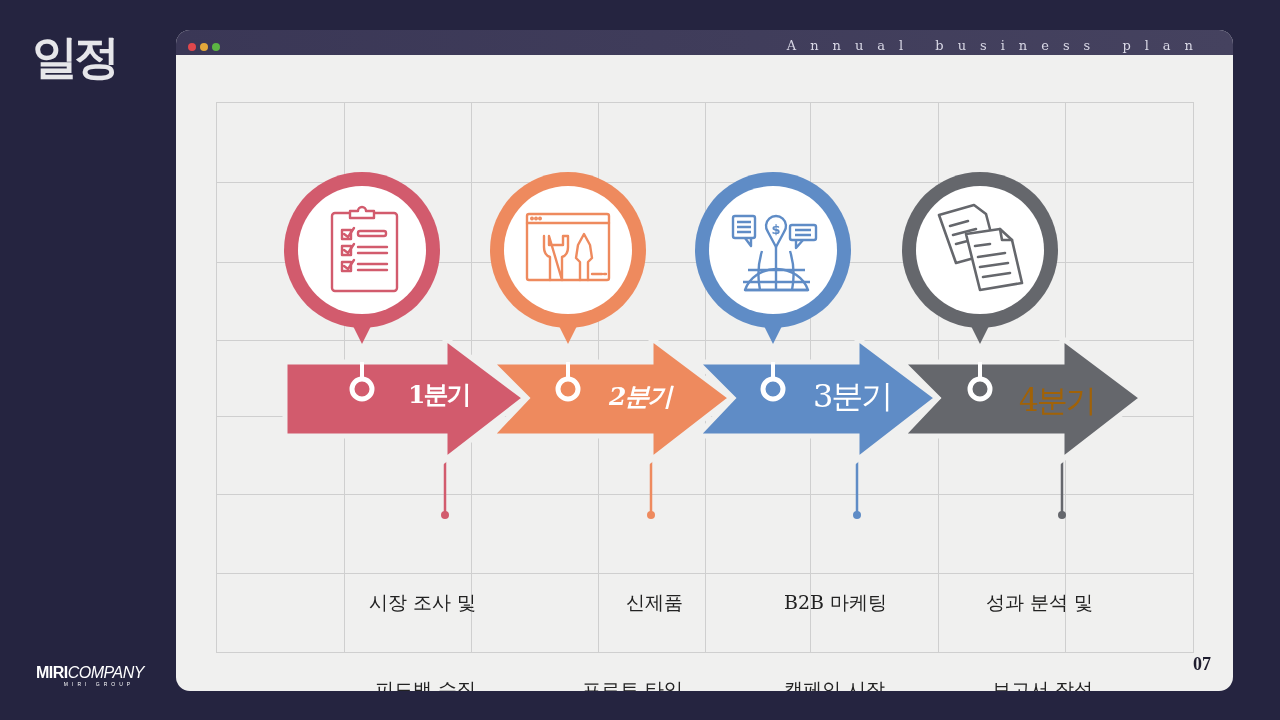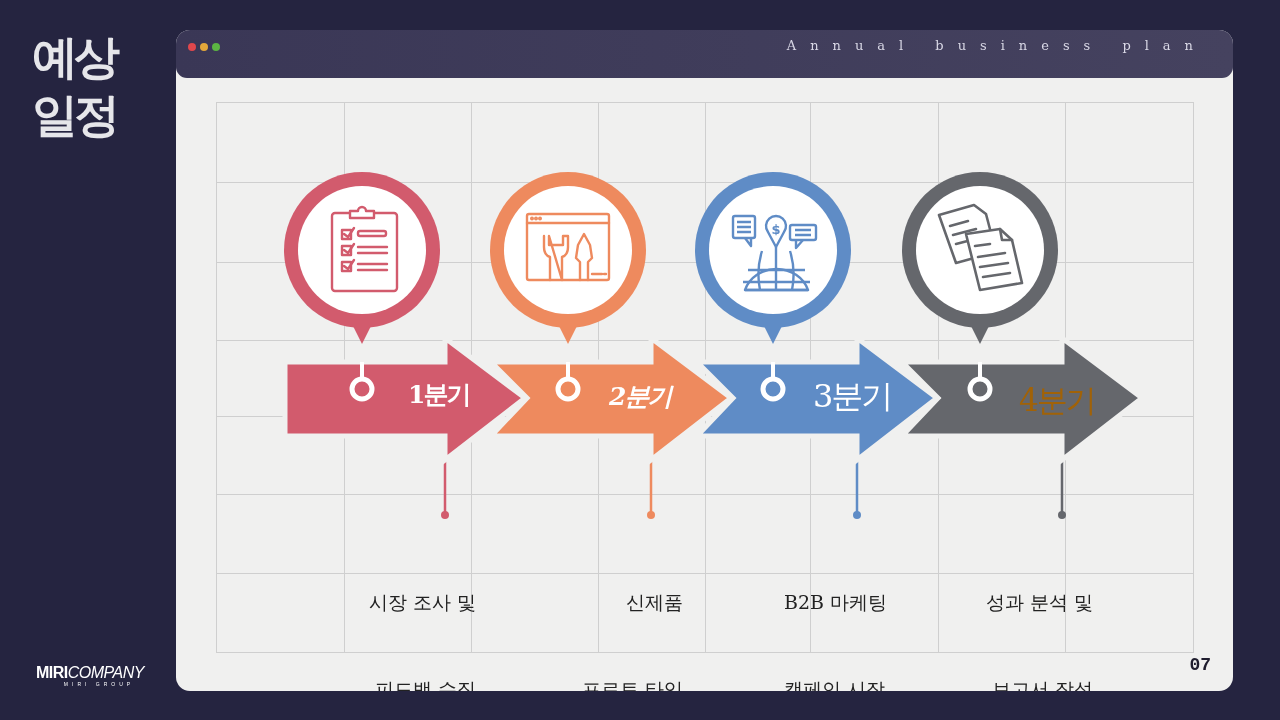--- a/index.html
+++ b/index.html
@@ -17,47 +17,45 @@
     .logo { position:absolute; left:36px; top:664px; color:#fff; }
     .logo .main { font-family:"Liberation Sans", sans-serif; font-size:16px; font-style:italic; letter-spacing:-0.5px; }
     .logo .main b { font-style:normal; font-weight:bold;text-align:right; }
     .logo .sub { font-family:"Liberation Sans", sans-serif; font-size:5px; letter-spacing:4px; text-align:center; margin-top:-1px; padding-left:18px; }
 
     .window {
       position:absolute; left:176px; top:30px; width:1057px; height:661px;
       border-radius:14px; overflow:hidden; background:#f0f0ef;
     }
     .titlebar {
-      position:absolute; left:0; top:0; width:100%; height:48px;
+      position:absolute; left:0; top:0; width:100%; height:25px;
       background:linear-gradient(90deg,#3a3756,#45425f);
-      border-radius:11px;
     }
     .dot { position:absolute; top:13px; width:8px; height:8px; border-radius:50%; }
     .titlebar-text {
       position:absolute; right:26px; top:8px;
       color:#d9d8e6; font-family:"DejaVu Serif", serif; font-size:13px; letter-spacing:14px;
       white-space:pre;
     }
     .page-num {
       position:absolute; right:22px; bottom:16px;
-      font-family:Liberation Mono, monospace; font-weight:bold; font-size:18px; color:#1f1d2e;
+      font-family:Liberation Serif, serif; font-weight:bold; font-size:18px; color:#1f1d2e;
     }
     .grid-line-v { position:absolute; width:1px; background:#cfcfcf; }
     .grid-line-h { position:absolute; height:1px; background:#cfcfcf; }
     svg.diagram { position:absolute; left:0; top:0; }
     .desc {
       position:absolute; font-family:"DejaVu Serif", serif; font-size:19px;
       line-height:29px; color:#222; white-space:pre; 
     }
   </style>
 </head>
 <body>
 
 <div class="side-title">
-  <div>예상</div>
   <div>일정</div>
 </div>
 
 <div class="logo">
   <div class="main"><b>MIRI</b><span>COMPANY</span></div>
   <div class="sub">MIRI GROUP</div>
 </div>
 
 <div class="window">
   <div class="titlebar">

